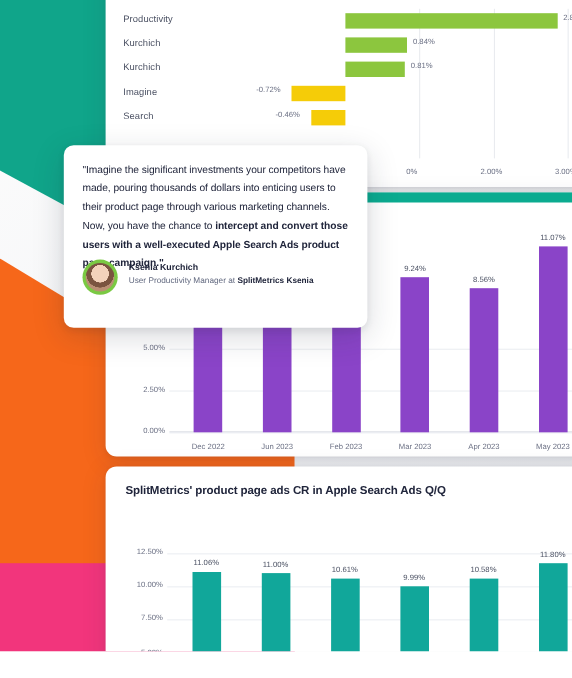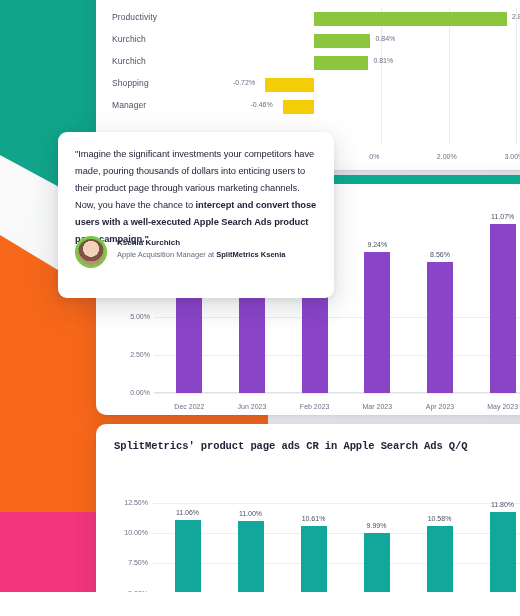--- a/index.html
+++ b/index.html
@@ -86,21 +86,21 @@
            width: 52px; }
   .p-xlab { position: absolute; bottom: 5px; font-size: 7px; color: #6b7084;
             text-align: center; width: 58px; }
   .p-baseline { position: absolute; left: 58px; right: 12px; bottom: 22px;
                 height: 1px; background: #dfe2e8; }
 
   
   #card-teal { left: 96px; top: 424px; width: 448px; height: 230px; }
   #teal-title {
     position: absolute; left: 18px; top: 16px;
-    font-size: 10.5px; font-weight: bold; color: #20253b; letter-spacing: -.1px; font-family: Liberation Mono, monospace;
+    font-size: 10.5px; font-weight: bold; color: #20253b; letter-spacing: -.1px;
   }
   .tchart { position: absolute; left: 0; top: 44px; width: 448px; height: 186px; }
   .t-yaxis { position: absolute; left: 8px; width: 44px; text-align: right;
              font-size: 7px; color: #6b7084; }
   .t-gridline { position: absolute; left: 56px; right: 10px; height: 1px; background: #eceef2; }
   .t-col { position: absolute; bottom: 0; width: 26px; background: #11a79a; }
   .t-val { position: absolute; font-size: 7px; color: #4b5163; text-align: center;
            width: 52px; }
 
   
@@ -162,26 +162,26 @@
           <div class="cat-label">Kurchich</div>
           <div class="cat-bar pos" style="left: 217.619px; width: 56.8px;"></div>
           <div class="cat-val" style="left: 279.419px;">0.84%</div>
         </div>
         <div class="cat-row" style="top: 52px;">
           <div class="cat-label">Kurchich</div>
           <div class="cat-bar pos" style="left: 217.619px; width: 54.7714px;"></div>
           <div class="cat-val" style="left: 277.39px;">0.81%</div>
         </div>
         <div class="cat-row" style="top: 74px;">
-          <div class="cat-label">Shopping</div>
+          <div class="cat-label">Imagine</div>
           <div class="cat-bar neg" style="left: 168.933px; width: 48.6857px;"></div>
           <div class="cat-val" style="left: 136.933px;">-0.72%</div>
         </div>
         <div class="cat-row" style="top: 96px;">
-          <div class="cat-label">Manager</div>
+          <div class="cat-label">Search</div>
           <div class="cat-bar neg" style="left: 186.514px; width: 31.1048px;"></div>
           <div class="cat-val" style="left: 154.514px;">-0.46%</div>
         </div>
       </div>
   </div>
 
   <div class="card" id="card-purple">
     <div id="purple-strip"></div>
     <div class="pchart" id="purple-plot">
         <div class="p-gridline" style="top: 209px;"></div>
@@ -235,17 +235,17 @@
       </div>
   </div>
 
   <div class="card" id="card-quote">
     <div id="quote-text"><span>"Imagine the significant investments your competitors have made, pouring thousands of dollars into enticing users to their product page through various marketing channels. Now, you have the chance to </span><b>intercept and convert those users with a well-executed Apple Search Ads product page campaign."</b></div>
     <div id="quote-author">
       <div id="avatar">
         <div id="avatar-inner"></div>
       </div>
       <div id="author-name">Ksenia Kurchich</div>
-      <div id="author-role"><span>Apple Acquisition Manager at </span><b>SplitMetrics Ksenia</b></div>
+      <div id="author-role"><span>User Productivity Manager at </span><b>SplitMetrics Ksenia</b></div>
     </div>
   </div>
 
 </div>
 
 </body></html>

